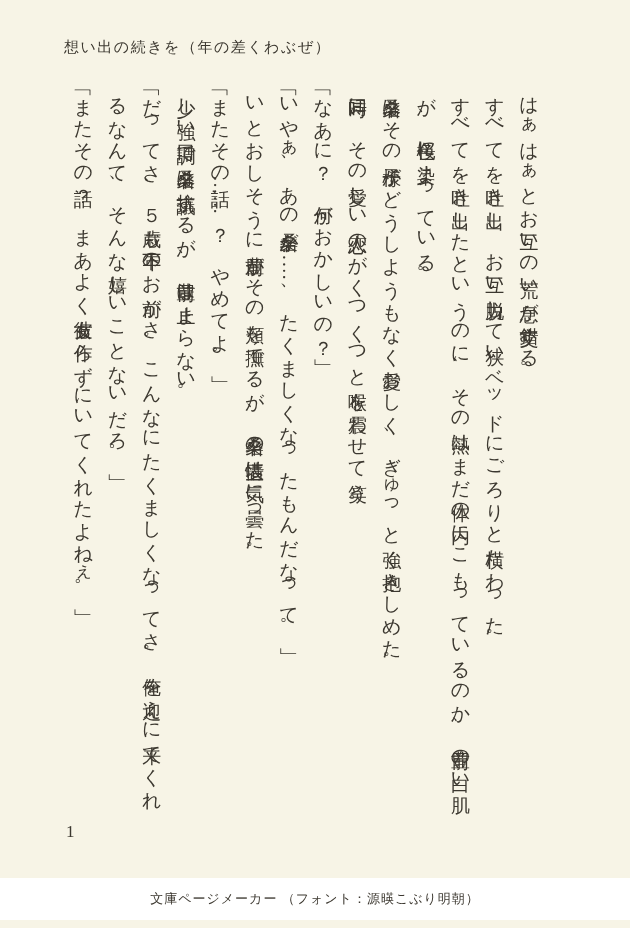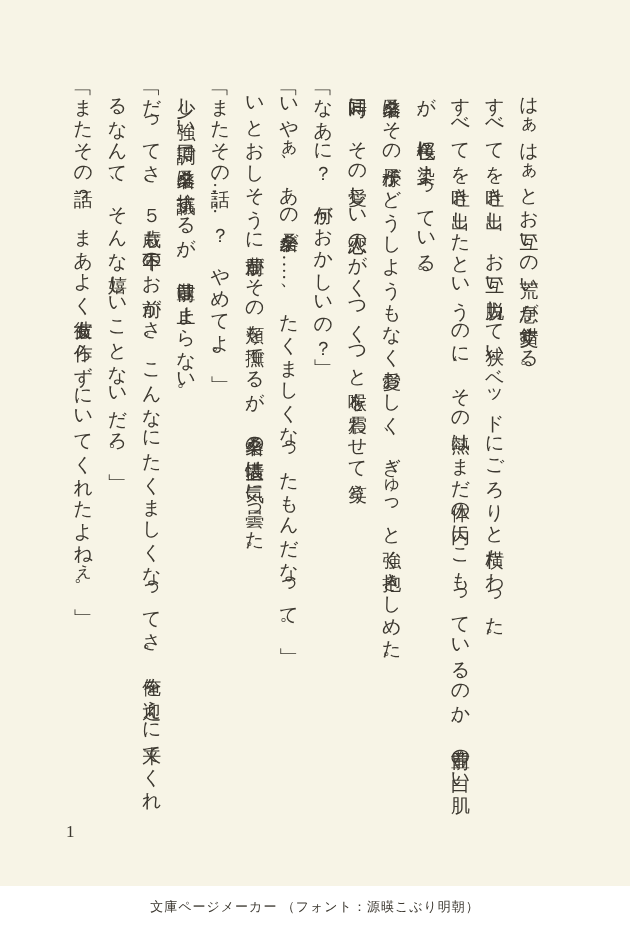--- a/index.html
+++ b/index.html
@@ -42,40 +42,41 @@
   }
   .page-number {
     position: absolute;
     left: 66px;
     top: 822px;
     font-size: 17px;
   }
   .footer-bar {
     position: absolute;
     left: 0;
-    bottom: 0;
+    bottom: 8px;
     width: 100%;
     height: 42px;
     background: #ffffff;
     display: flex;
     align-items: center;
     justify-content: center;
   }
   .footer-text {
     font-size: 13px;
     color: #3c3830;
     letter-spacing: 1px;
     white-space: nowrap;
   }
 </style>
 </head>
 <body>
 
 <div class="page">
 
+  <div class="doc-title">想い出の続きを（年の差くわぶぜ）</div>
 
   <main class="body-text">
       <p>はぁはぁとお互いの荒い息が交錯する。</p>
       <p>すべてを吐き出し、お互い脱力して狭いベッドにごろりと横たわった。</p>
       <p>すべてを吐き出したというのに、その熱はまだ体の内にこもっているのか、豊前の白い肌が、桜色に染まっている。</p>
       <p>桑名はその様子がどうしようもなく愛おしく、ぎゅっと強く抱きしめた。</p>
       <p>同時に、その愛しい恋人のがくつくつと喉を震わせて笑う。</p>
       <p>「なあに？　何がおかしいの？」</p>
       <p>「いやぁ、あの桑名が……、たくましくなったもんだなって。」</p>
       <p>いとおしそうに豊前がその頬を撫でるが、桑名の表情は一気に曇った。</p>

